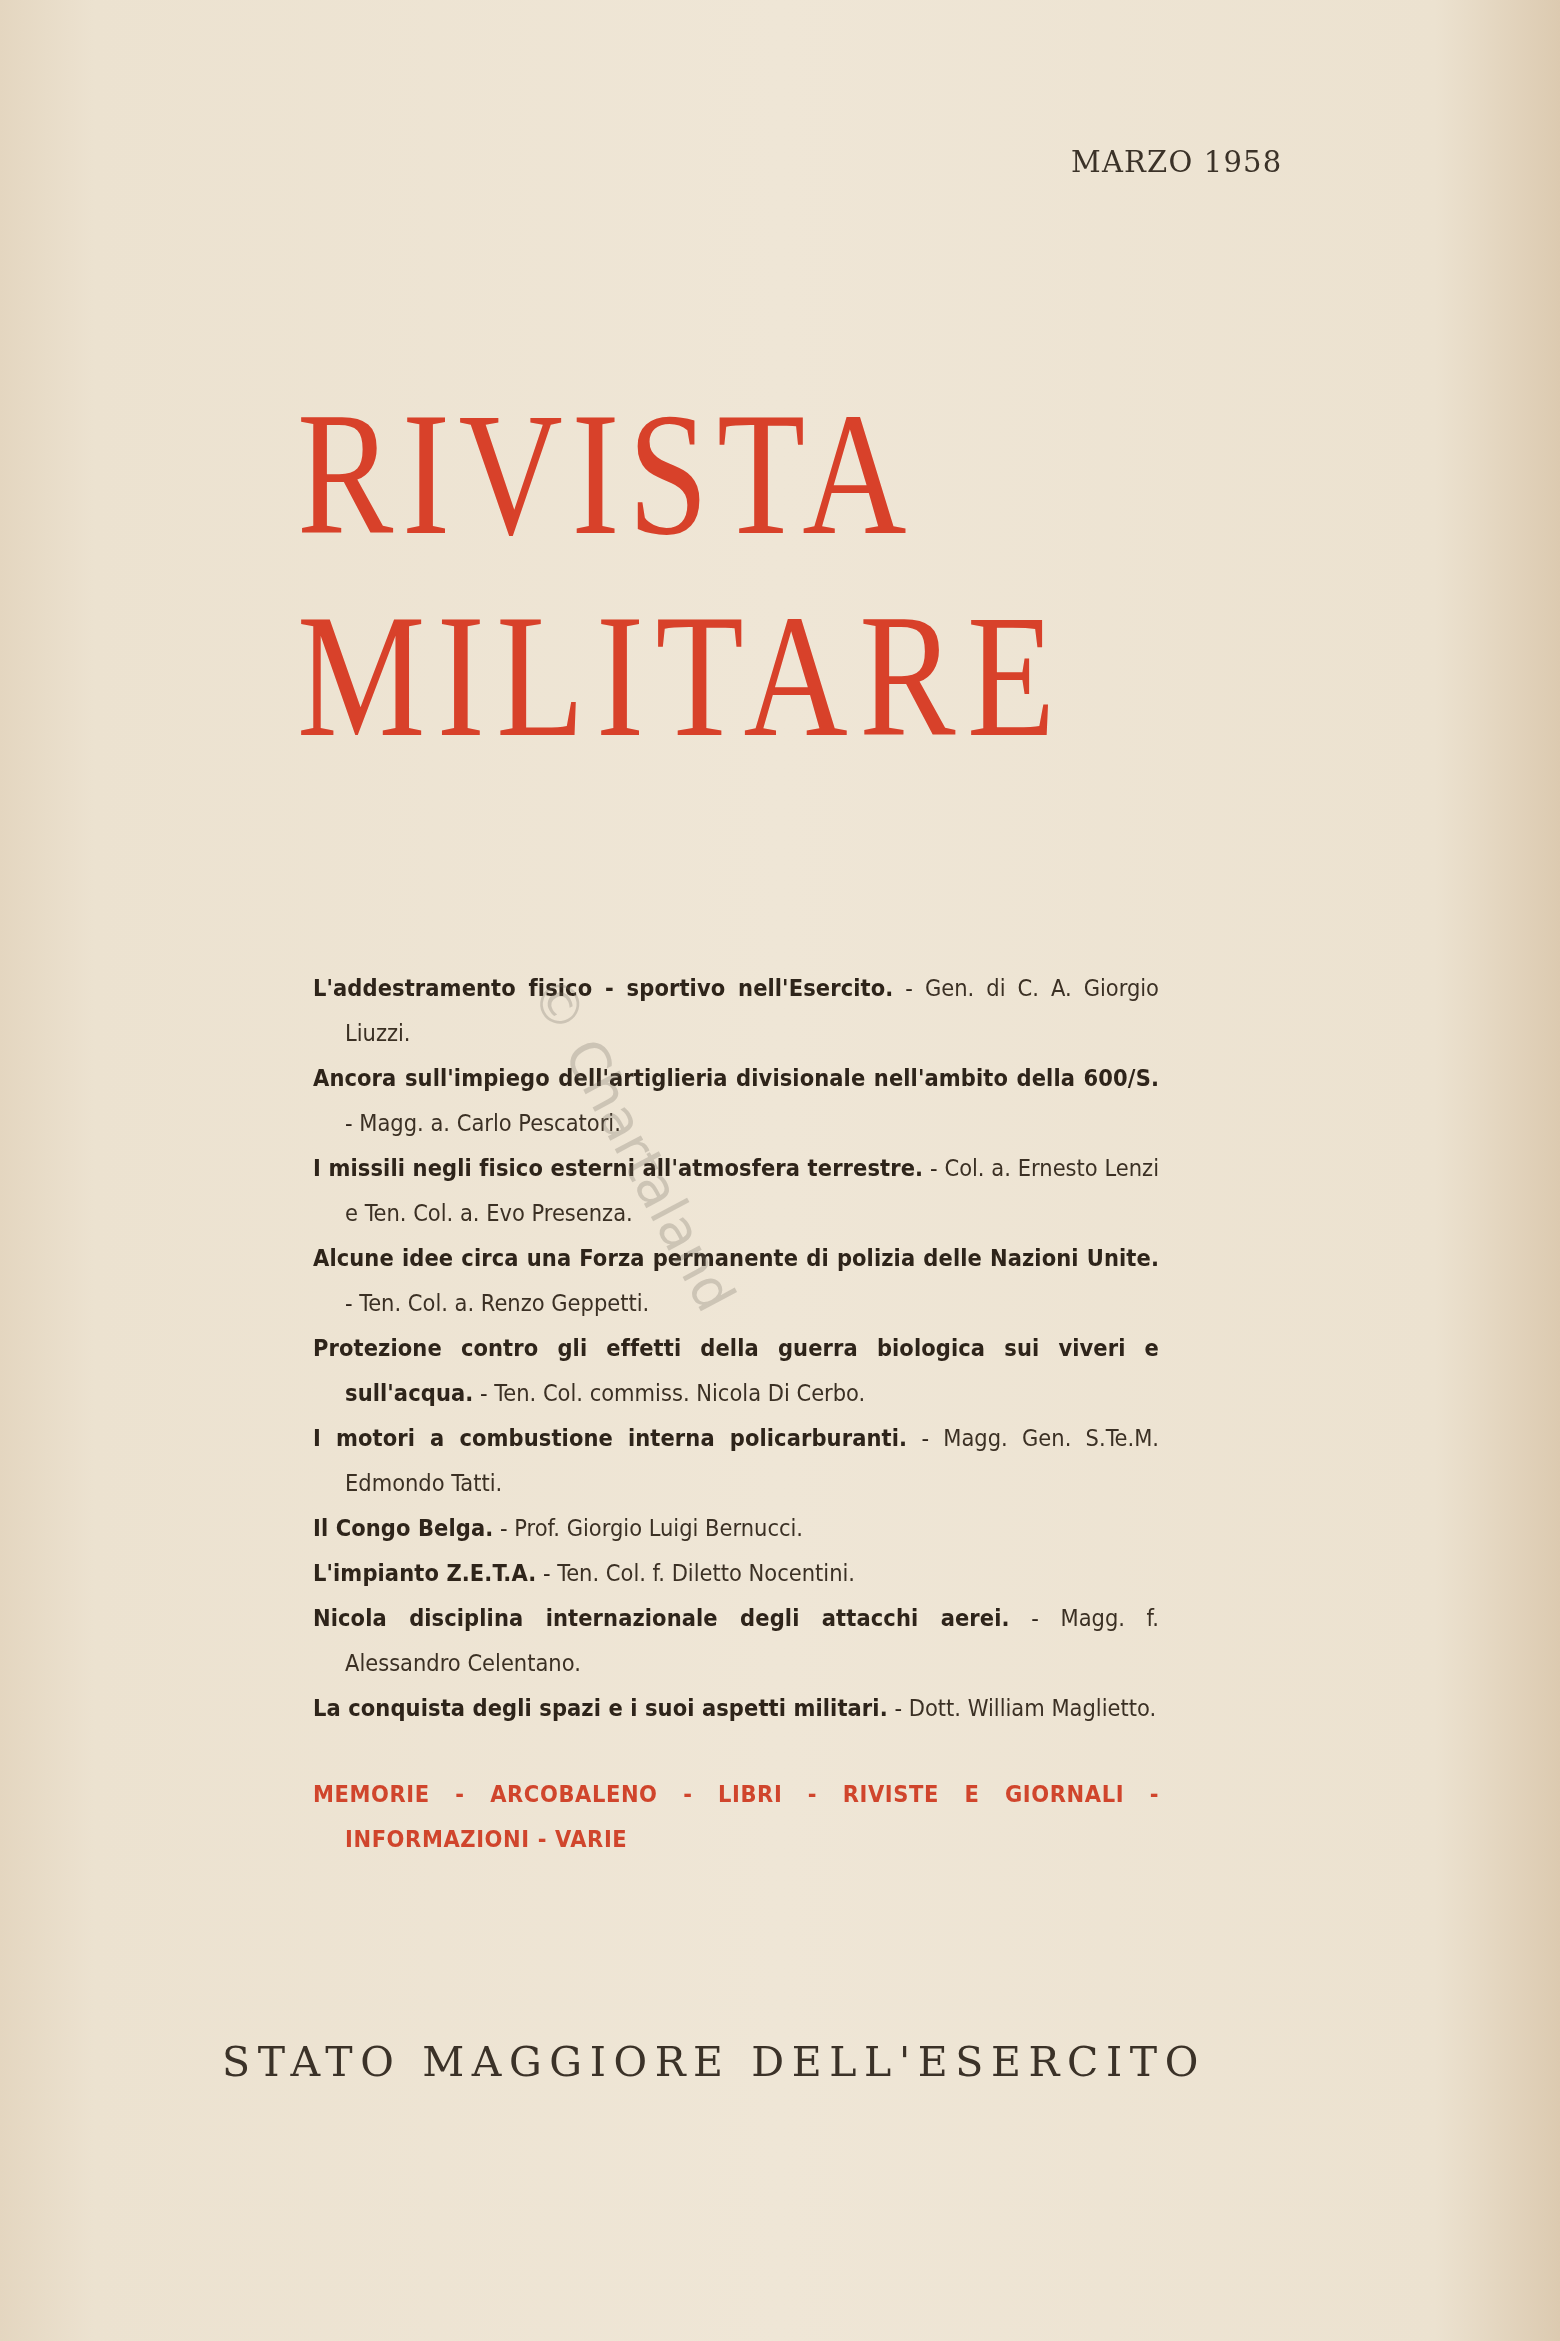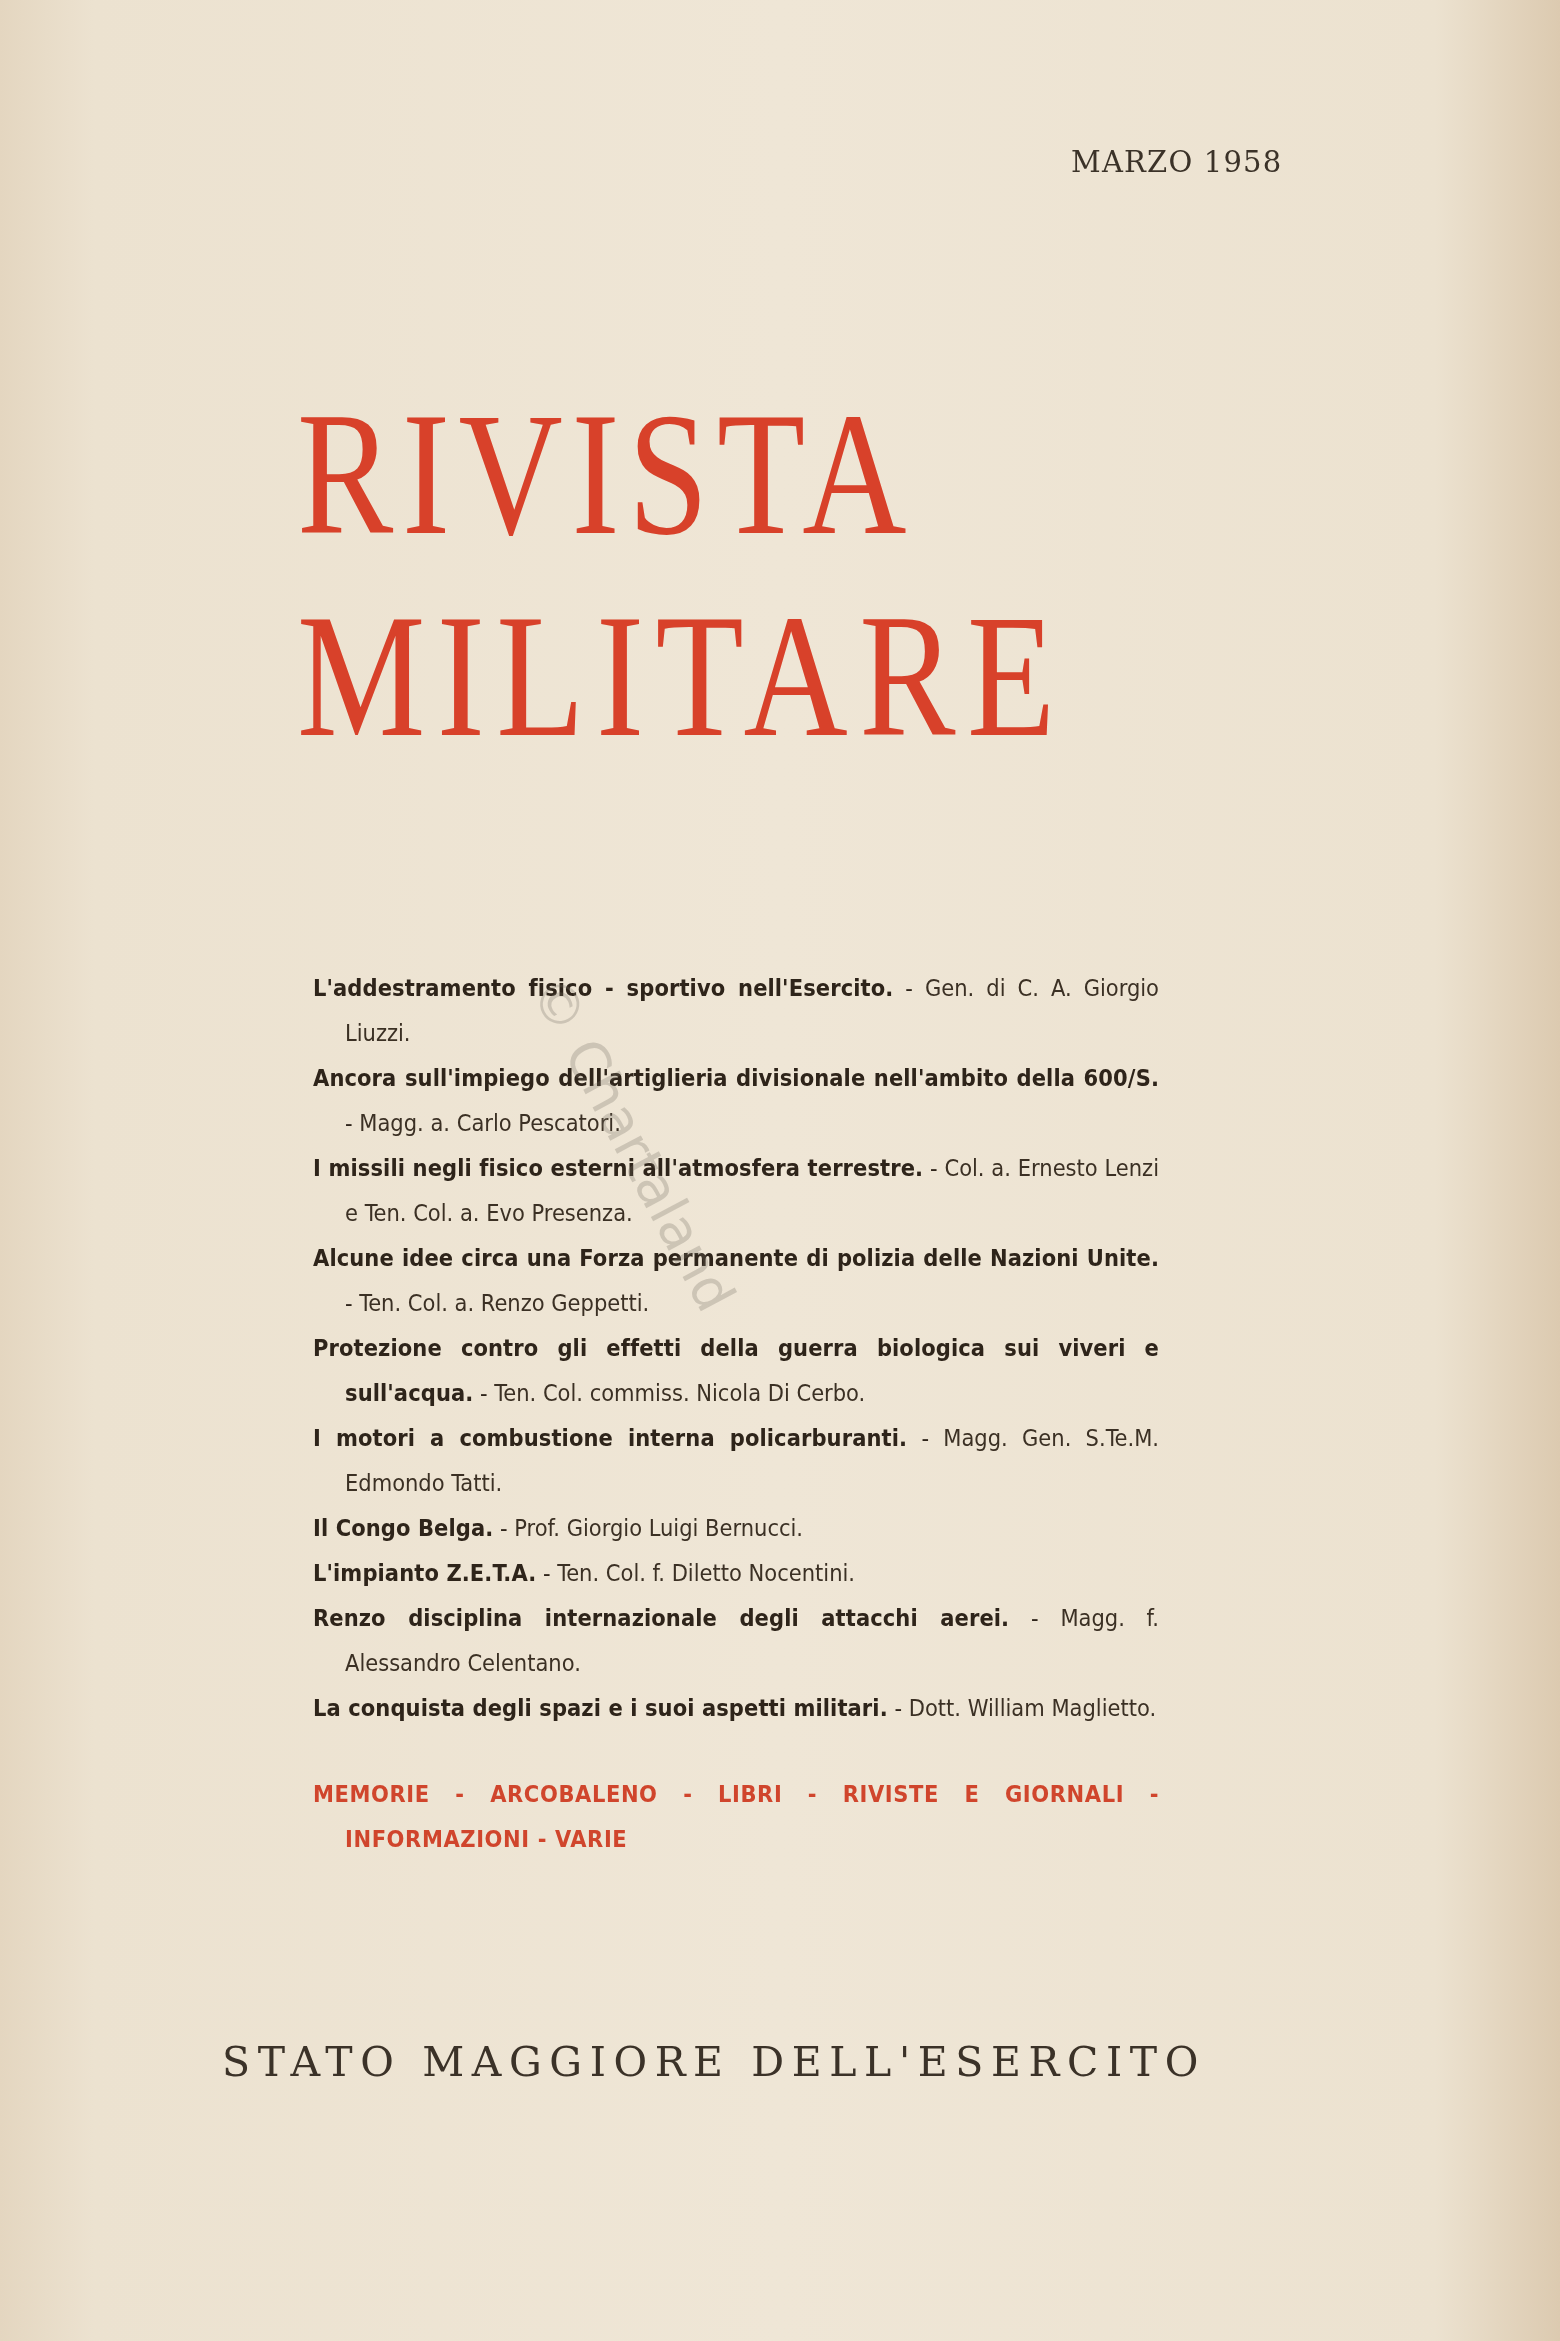--- a/index.html
+++ b/index.html
@@ -101,21 +101,21 @@
       <span class="title">I motori a combustione interna policarburanti.</span><span> - </span><span class="author">Magg. Gen. S.Te.M. Edmondo Tatti.</span>
     </div>
     <div class="entry">
       <span class="title">Il Congo Belga.</span><span> - </span><span class="author">Prof. Giorgio Luigi Bernucci.</span>
     </div>
 
     <div class="entry">
       <span class="title">L'impianto Z.E.T.A.</span><span> - </span><span class="author">Ten. Col. f. Diletto Nocentini.</span>
     </div>
     <div class="entry">
-      <span class="title">Renzo disciplina internazionale degli attacchi aerei.</span><span> - </span><span class="author">Magg. f. Alessandro Celentano.</span>
+      <span class="title">Nicola disciplina internazionale degli attacchi aerei.</span><span> - </span><span class="author">Magg. f. Alessandro Celentano.</span>
     </div>
     <div class="entry">
       <span class="title">La conquista degli spazi e i suoi aspetti militari.</span><span> - </span><span class="author">Dott. William Maglietto.</span>
     </div>
 
     <div class="rubrics">MEMORIE - ARCOBALENO - LIBRI - RIVISTE E GIORNALI - INFORMAZIONI - VARIE</div>
   </div>
 
   <div class="publisher">
     <span class="name">STATO MAGGIORE DELL'ESERCITO</span>

